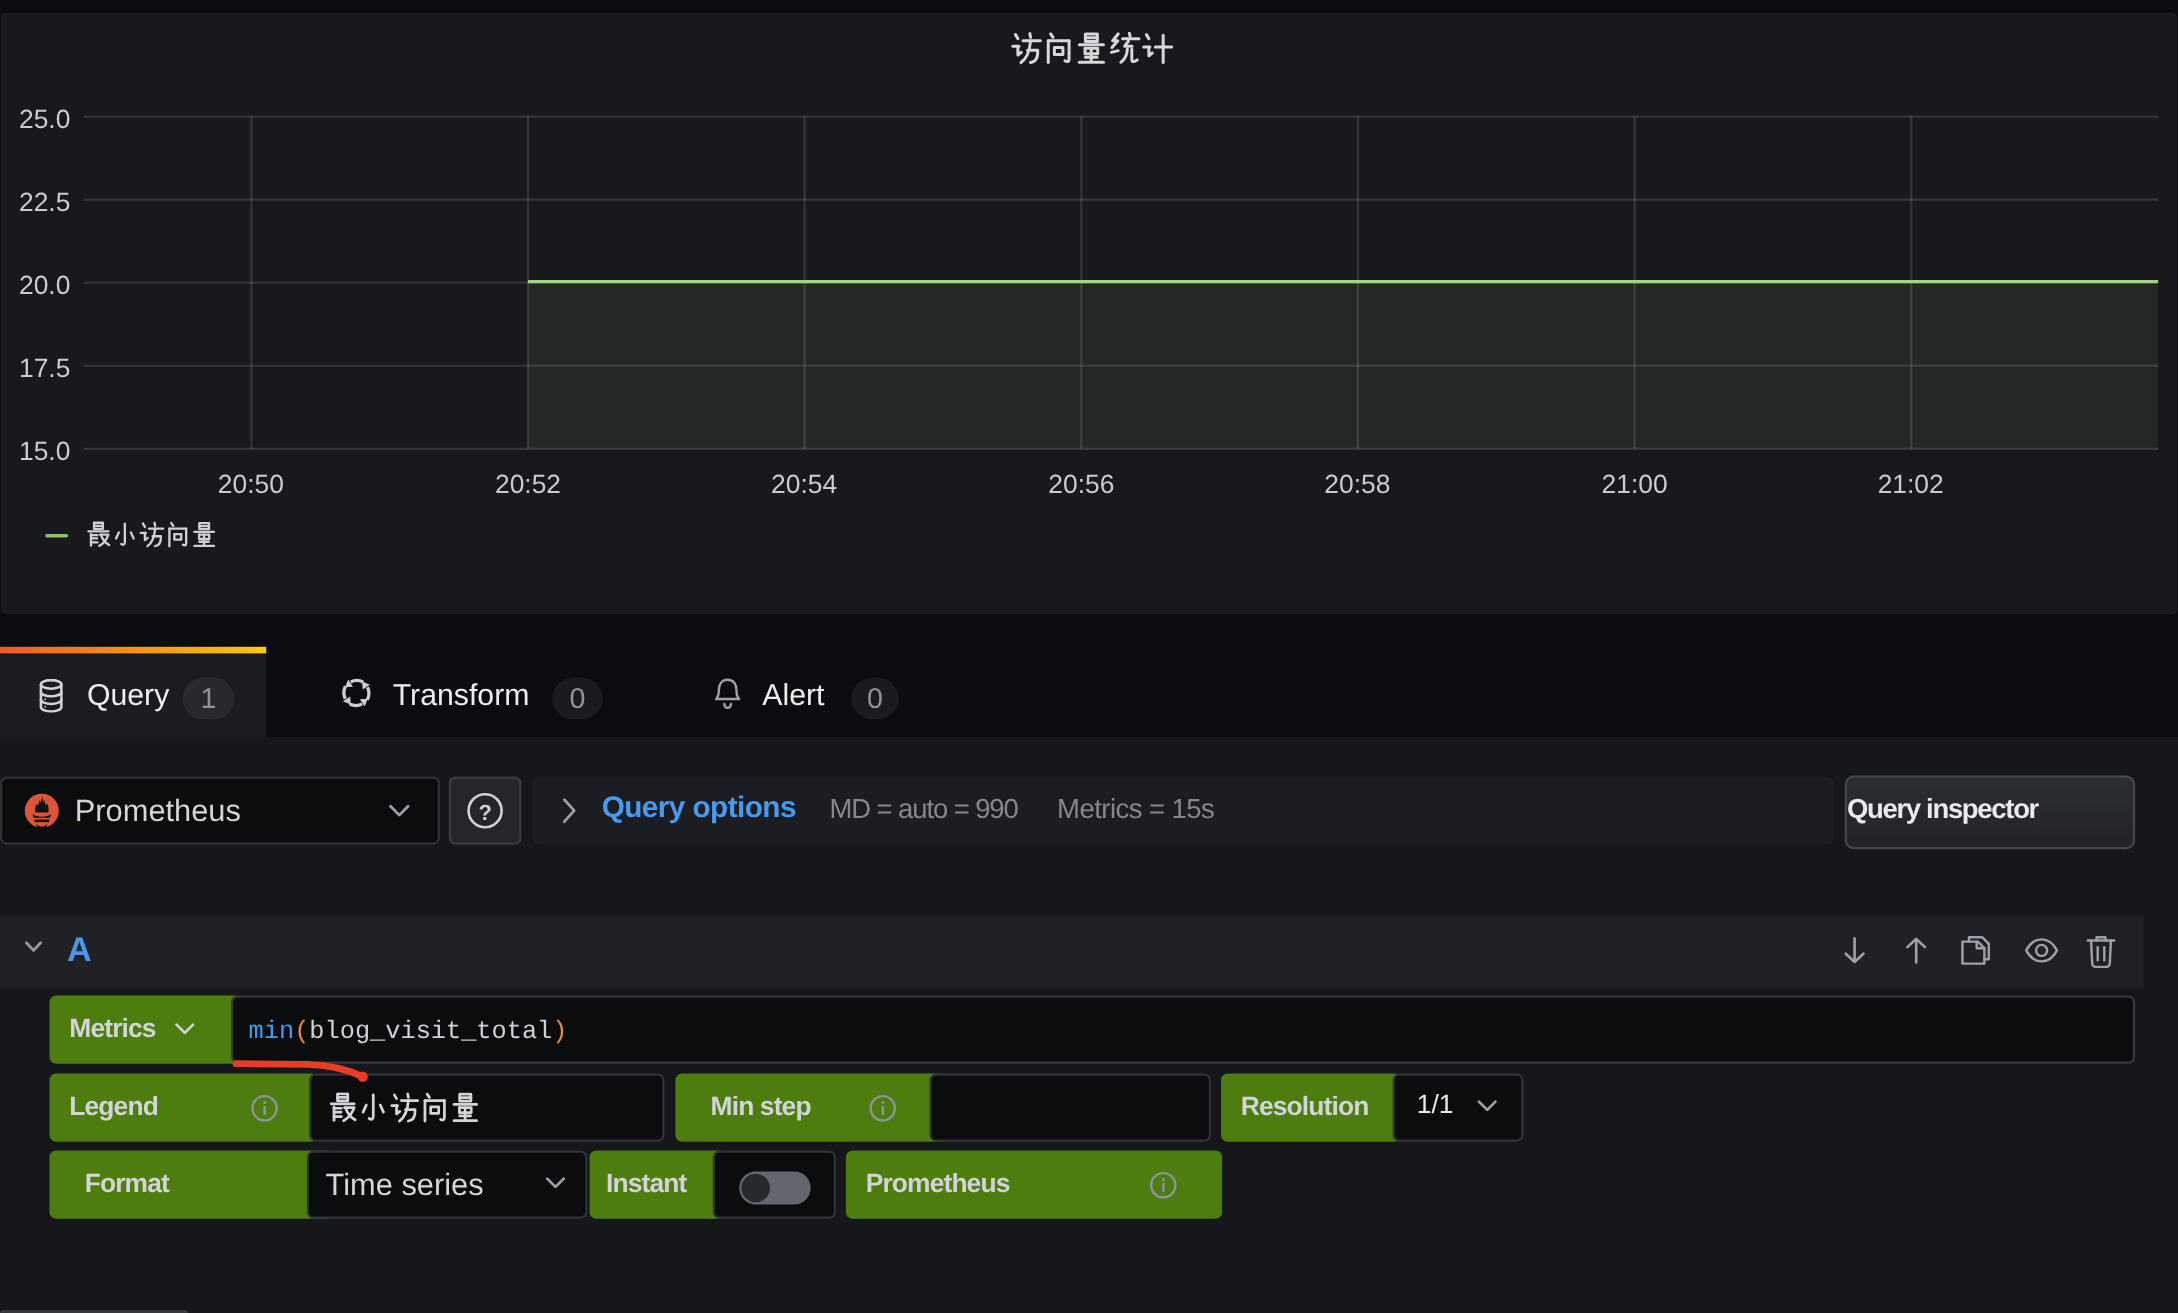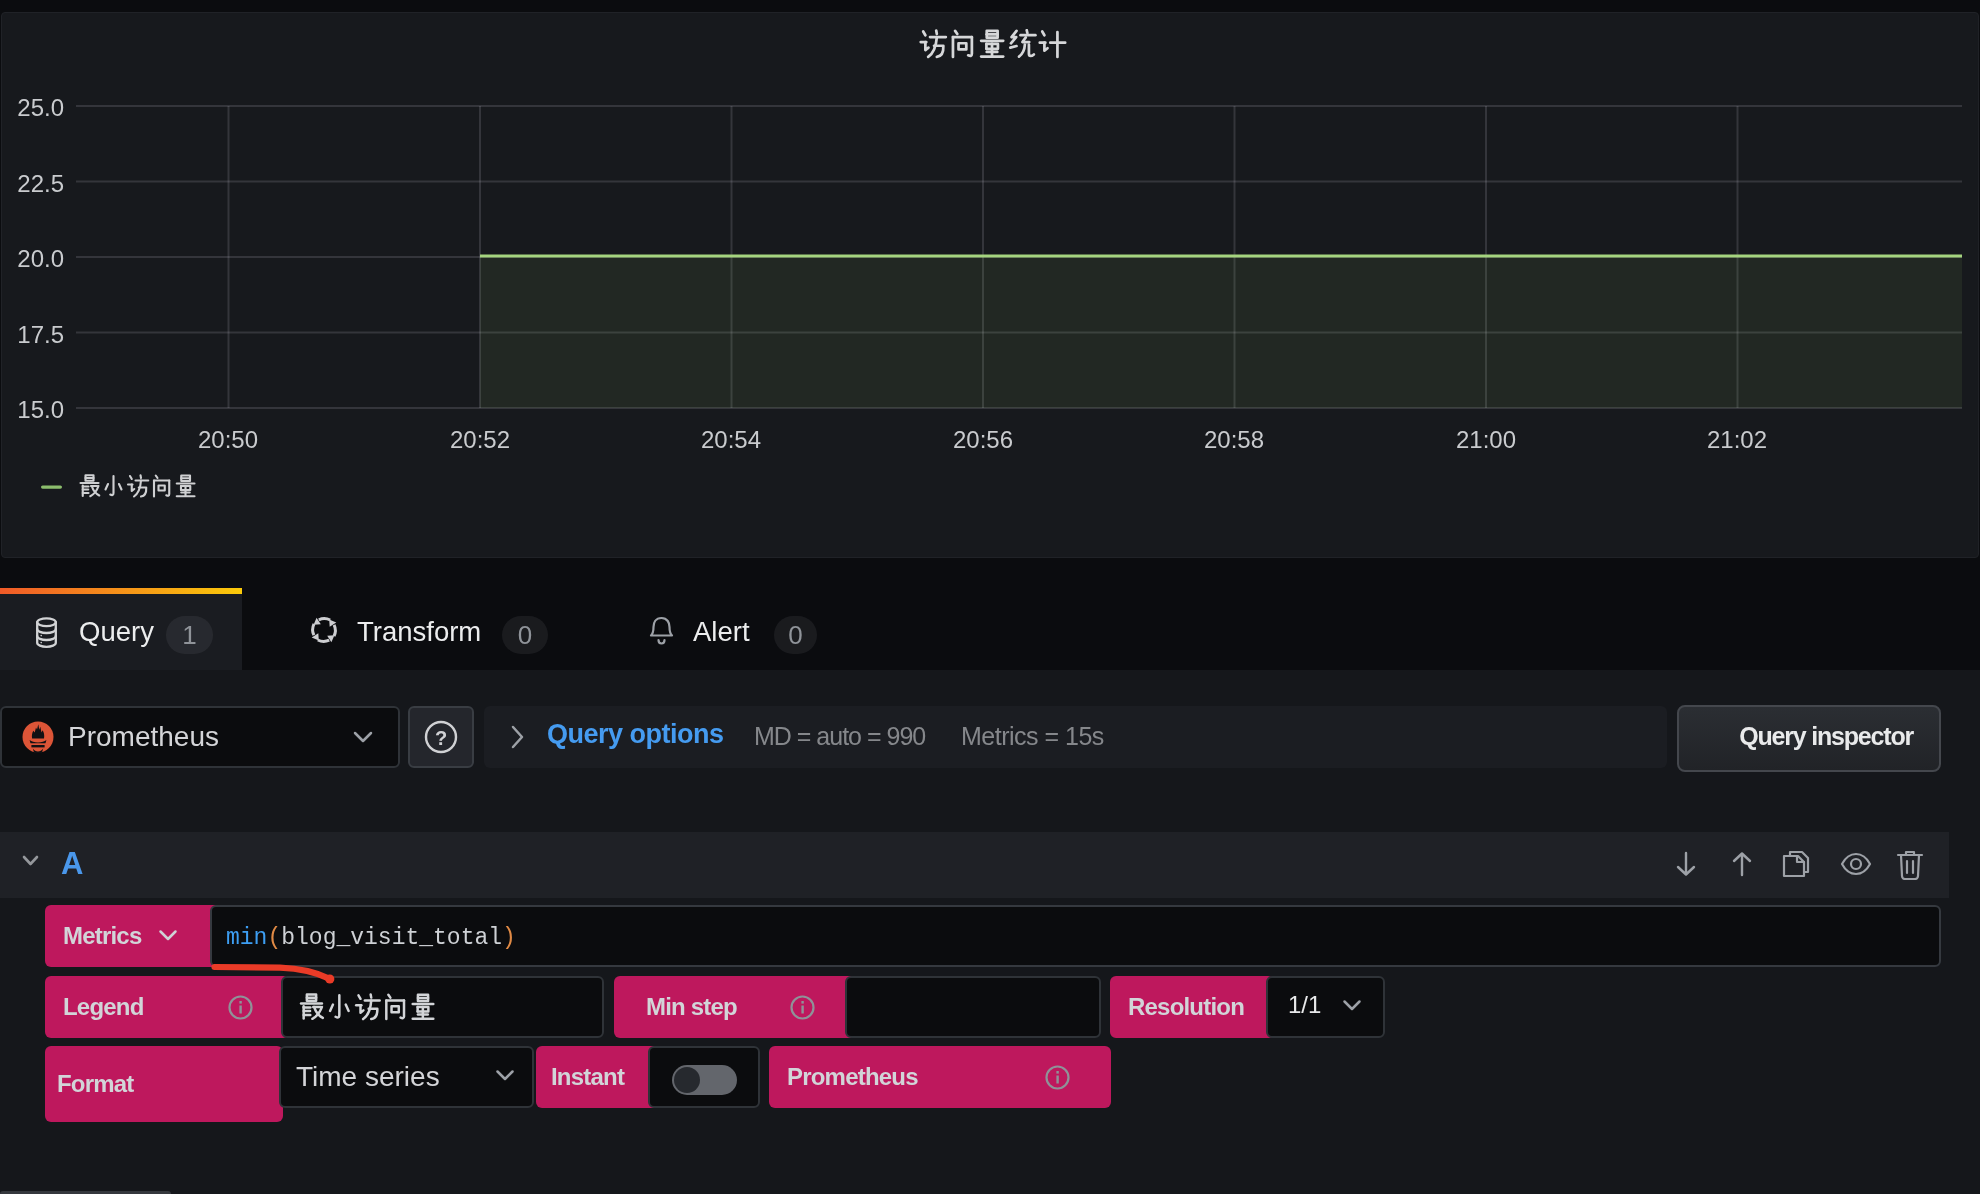--- a/index.html
+++ b/index.html
@@ -4,21 +4,21 @@
 <style>
   html,body{margin:0;padding:0;background:#0b0c0f;}
   body{width:1980px;height:1194px;overflow:hidden;font-family:"Liberation Sans",sans-serif;position:relative;}
   .abs{position:absolute;}
   .panel{left:1px;top:12px;width:1976px;height:544px;background:#17191d;border:1px solid #202227;border-radius:4px;}
   .pane{left:0;top:670px;width:1980px;height:524px;background:#15171b;}
   .tabact{left:0;top:588px;width:242px;height:82px;background:#1a1c21;}
   .tabbar{left:0;top:588px;width:242px;height:6px;background:linear-gradient(to right,#f05a28,#fbca0a);}
   .tabtxt{font-size:27.5px;color:#ecedee;line-height:27.5px;}
   .badge{background:rgba(204,204,220,.08);border-radius:20px;color:#8f9399;font-size:26px;text-align:center;line-height:38px;height:38px;}
-  .lbl{background:#be185d;border-radius:6px;color:#d2d4d8;font-size:24px;line-height:24px;letter-spacing:-0.8px;font-weight:bold;display:flex;align-items:center;}
+  .lbl{background:#4d7c0f;border-radius:6px;color:#d2d4d8;font-size:24px;line-height:24px;letter-spacing:-0.8px;font-weight:bold;display:flex;align-items:center;}
   .inp{background:#0b0c0e;border:2px solid #2f3338;border-radius:6px;box-sizing:border-box;}
   .seltxt{font-size:28px;color:#d4d5d8;line-height:28px;}
   .ico{stroke:#9da1a7;fill:none;stroke-width:2.2;stroke-linecap:round;stroke-linejoin:round;}
 </style>
 </head>
 <body>
 <svg width="0" height="0" style="position:absolute">
 <defs>
 <g id="c_fang" fill="none" stroke-linecap="round" stroke-linejoin="round">
   <path d="M20 8 L27 20"></path>
@@ -205,21 +205,21 @@
 </svg>
 
 <div class="abs" style="left:484px;top:706px;width:1183px;height:62px;background:#1b1d22;border-radius:6px"></div>
 <svg class="abs ico" style="left:509px;top:724px" width="16" height="26" viewBox="0 0 16 26">
     <path d="M4 3 L13 13 L4 23" stroke-width="2.5"></path>
   </svg>
 <div class="abs" style="left:547px;top:721px;font-size:27px;line-height:27px;font-weight:bold;color:#459bf0;letter-spacing:-0.5px">Query options</div>
 <div class="abs" style="left:754px;top:724px;font-size:25px;line-height:25px;color:#85878b;letter-spacing:-1px">MD = auto = 990</div>
 <div class="abs" style="left:961px;top:724px;font-size:25px;line-height:25px;color:#85878b;letter-spacing:-0.5px">Metrics = 15s</div>
 
-<div class="abs" style="left:1677px;top:705px;width:264px;height:67px;background:linear-gradient(#2b2e33,#212327);border:2px solid #44474d;border-radius:8px;box-sizing:border-box;text-align:right;line-height:58px;font-size:25px;font-weight:bold;letter-spacing:-1.2px;color:#e9eaeb;padding-right:26px">Query inspector</div>
+<div class="abs" style="left:1677px;top:705px;width:264px;height:67px;background:linear-gradient(#2b2e33,#212327);border:2px solid #44474d;border-radius:8px;box-sizing:border-box;text-align:left;line-height:58px;font-size:25px;font-weight:bold;letter-spacing:-1.2px;color:#e9eaeb;padding-right:26px">Query inspector</div>
 
 
 <div class="abs" style="left:0;top:832px;width:1949px;height:66px;background:#1f2126"></div>
 <svg class="abs ico" style="left:22px;top:855px" width="17" height="12" viewBox="0 0 17 12">
     <path d="M2 2 L8.5 9 L15 2" stroke="#94979b" stroke-width="2.6"></path>
   </svg>
 <div class="abs" style="left:61px;top:848px;font-size:31px;line-height:31px;font-weight:bold;color:#4a97ea">A</div>
 <g>
 </g>
 <svg class="abs ico" style="left:1672px;top:850px" width="28" height="28" viewBox="0 0 28 28">
@@ -282,21 +282,21 @@
 </svg>
 <div class="abs inp" style="left:845px;top:976px;width:256px;height:62px"></div>
 <div class="abs lbl" style="left:1110px;top:976px;width:146px;height:62px;padding-left:18px">Resolution</div>
 <div class="abs inp" style="left:1266px;top:976px;width:119px;height:62px"></div>
 <div class="abs" style="left:1288px;top:991px;font-size:24px;color:#e8e9ea">1/1</div>
 <svg class="abs ico" style="left:1342px;top:999px" width="20" height="13" viewBox="0 0 20 13">
     <path d="M2.5 2.5 L10 10 L17.5 2.5" stroke-width="2.5"></path>
   </svg>
 
 
-<div class="abs lbl" style="left:45px;top:1046px;width:226px;height:76px;padding-left:12px">Format</div>
+<div class="abs lbl" style="left:45px;top:1046px;width:226px;height:62px;padding-left:32px">Format</div>
 <div class="abs inp" style="left:279px;top:1046px;width:255px;height:62px"></div>
 <div class="abs seltxt" style="left:296px;top:1063px">Time series</div>
 <svg class="abs ico" style="left:495px;top:1069px" width="20" height="13" viewBox="0 0 20 13">
     <path d="M2.5 2.5 L10 10 L17.5 2.5" stroke-width="2.5"></path>
   </svg>
 <div class="abs lbl" style="left:536px;top:1046px;width:109px;height:62px;padding-left:15px">Instant</div>
 <div class="abs inp" style="left:648px;top:1046px;width:112px;height:62px"></div>
 <div class="abs" style="left:672px;top:1065px;width:65px;height:30px;border-radius:15px;background:#63666c"></div>
 <div class="abs" style="left:674px;top:1067px;width:26px;height:26px;border-radius:13px;background:#26292e"></div>
 <div class="abs lbl" style="left:769px;top:1046px;width:324px;height:62px;padding-left:18px">Prometheus</div>

